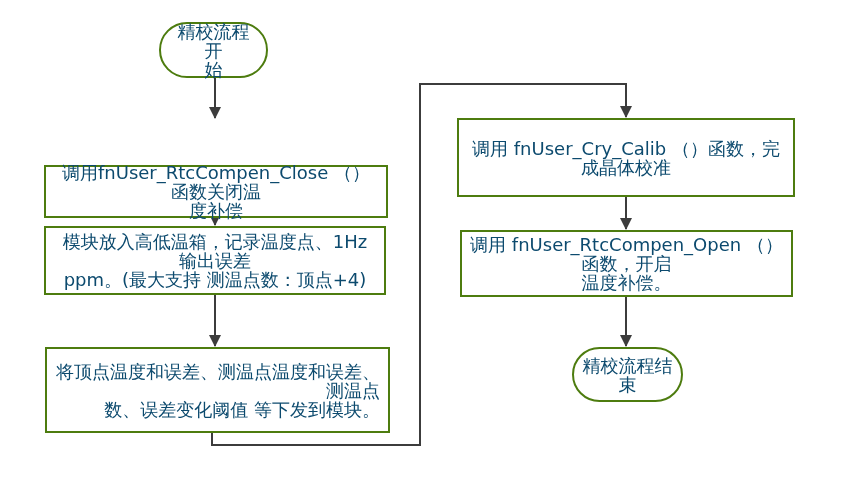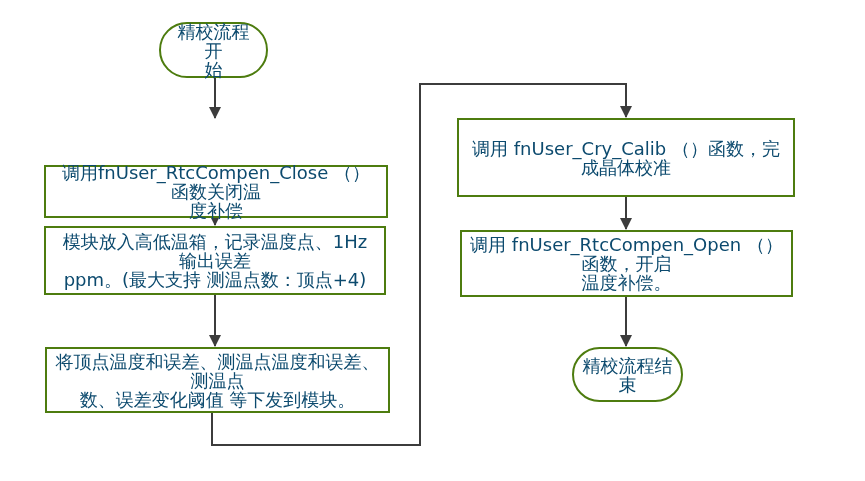--- a/index.html
+++ b/index.html
@@ -32,21 +32,21 @@
     padding: 2px 8px;
   }
   .stadium {
     border-radius: 28px;
     border-width: 2.5px;
   }
   
   #node-start { left: 159px; top: 22px;  width: 109px; height: 56px; }
   #node-step1 { left: 44px;  top: 119px; width: 344px; height: 53px; margin-top: 46px; }
   #node-step2 { left: 44px;  top: 226px; width: 342px; height: 69px; }
-  #node-step3 { left: 45px;  top: 347px; width: 345px; height: 66px; }
+  #node-step3 { left: 45px;  top: 347px; width: 345px; height: 86px; text-align: right; }
   #node-step4 { left: 457px; top: 118px; width: 338px; height: 79px; }
   #node-step5 { left: 460px; top: 230px; width: 333px; height: 67px; }
   #node-end   { left: 572px; top: 347px; width: 111px; height: 55px; }
 </style>
 </head>
 <body>
 
 <div class="canvas">
 
   <svg class="connectors" viewBox="0 0 865 481" xmlns="http://www.w3.org/2000/svg">

